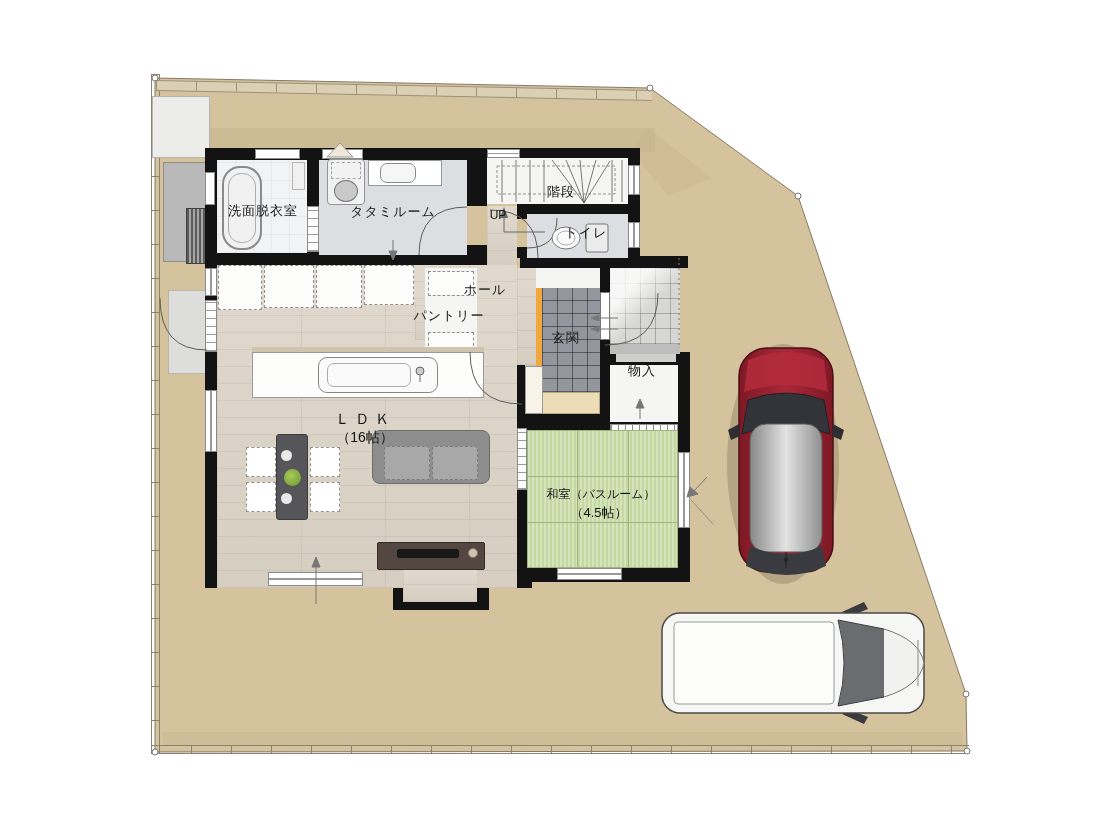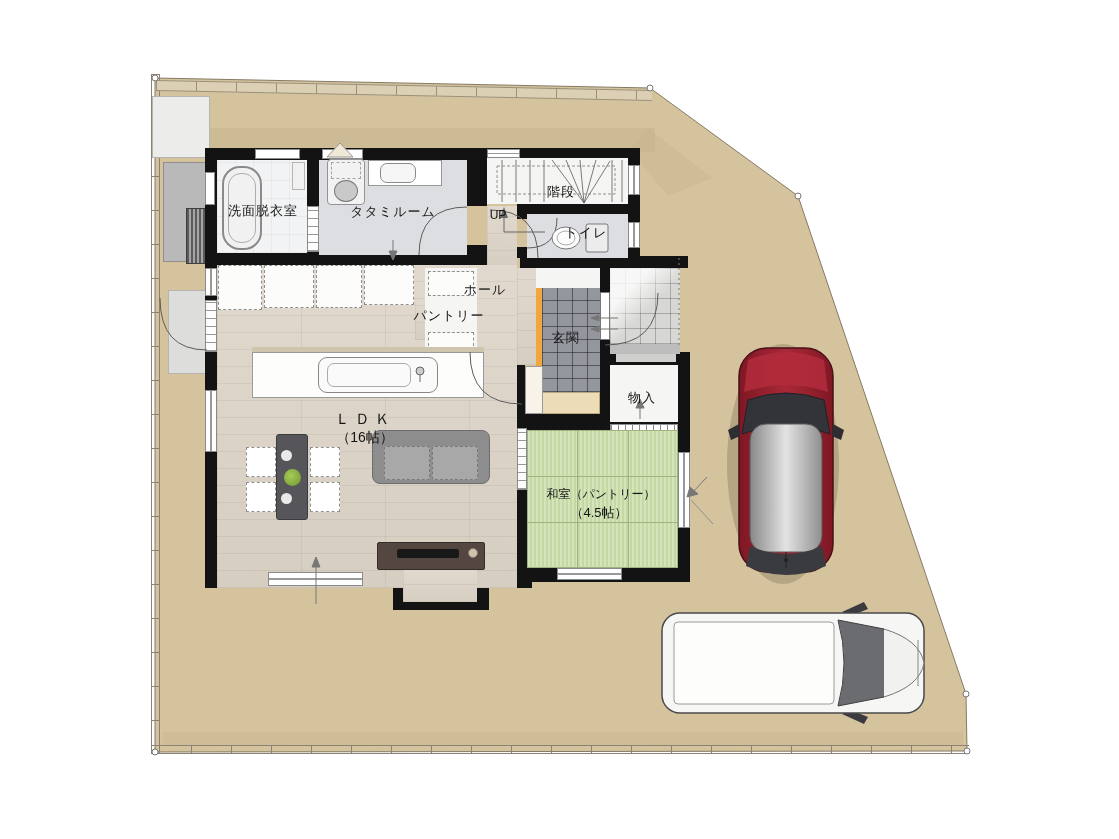--- a/index.html
+++ b/index.html
@@ -284,19 +284,19 @@
   </svg>
 
   <span class="lbl" style="left:263px;top:211px">洗面脱衣室</span>
   <span class="lbl" style="left:393px;top:212px">タタミルーム</span>
   <span class="lbl" style="left:561px;top:192px">階段</span>
   <span class="lbl" style="left:498px;top:216px;font-size:12px;letter-spacing:0">UP</span>
   <span class="lbl" style="left:586px;top:233px">トイレ</span>
   <span class="lbl" style="left:485px;top:290px">ホール</span>
   <span class="lbl" style="left:449px;top:316px">パントリー</span>
   <span class="lbl" style="left:566px;top:338px">玄関</span>
-  <span class="lbl" style="left:642px;top:398px">物入</span>
+  <span class="lbl" style="left:642px;top:371px">物入</span>
   <span class="lbl" style="left:365px;top:419px;font-size:15px;letter-spacing:5px">ＬＤＫ</span>
   <span class="lbl" style="left:365px;top:438px;font-size:14px;letter-spacing:0">（16帖）</span>
-  <span class="lbl" style="left:601px;top:495px;font-size:12px;letter-spacing:0">和室（パントリー）</span>
+  <span class="lbl" style="left:601px;top:495px;font-size:12px;letter-spacing:0">和室（バスルーム）</span>
   <span class="lbl" style="left:599px;top:513px;font-size:13px;letter-spacing:0">（4.5帖）</span>
 
 </div>
 
 </body></html>

